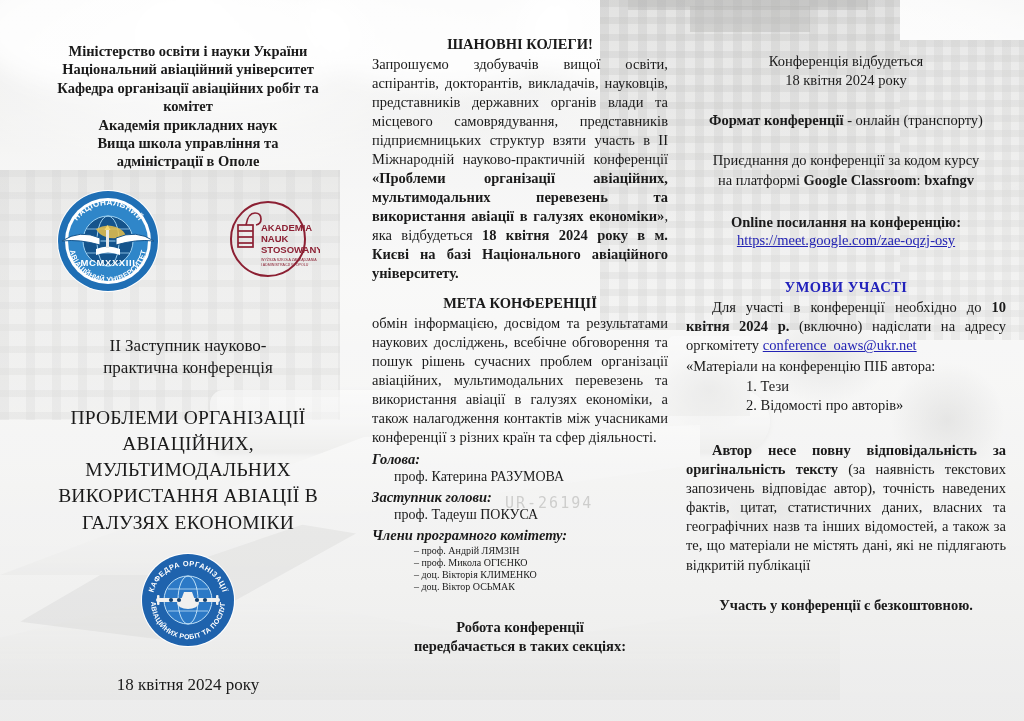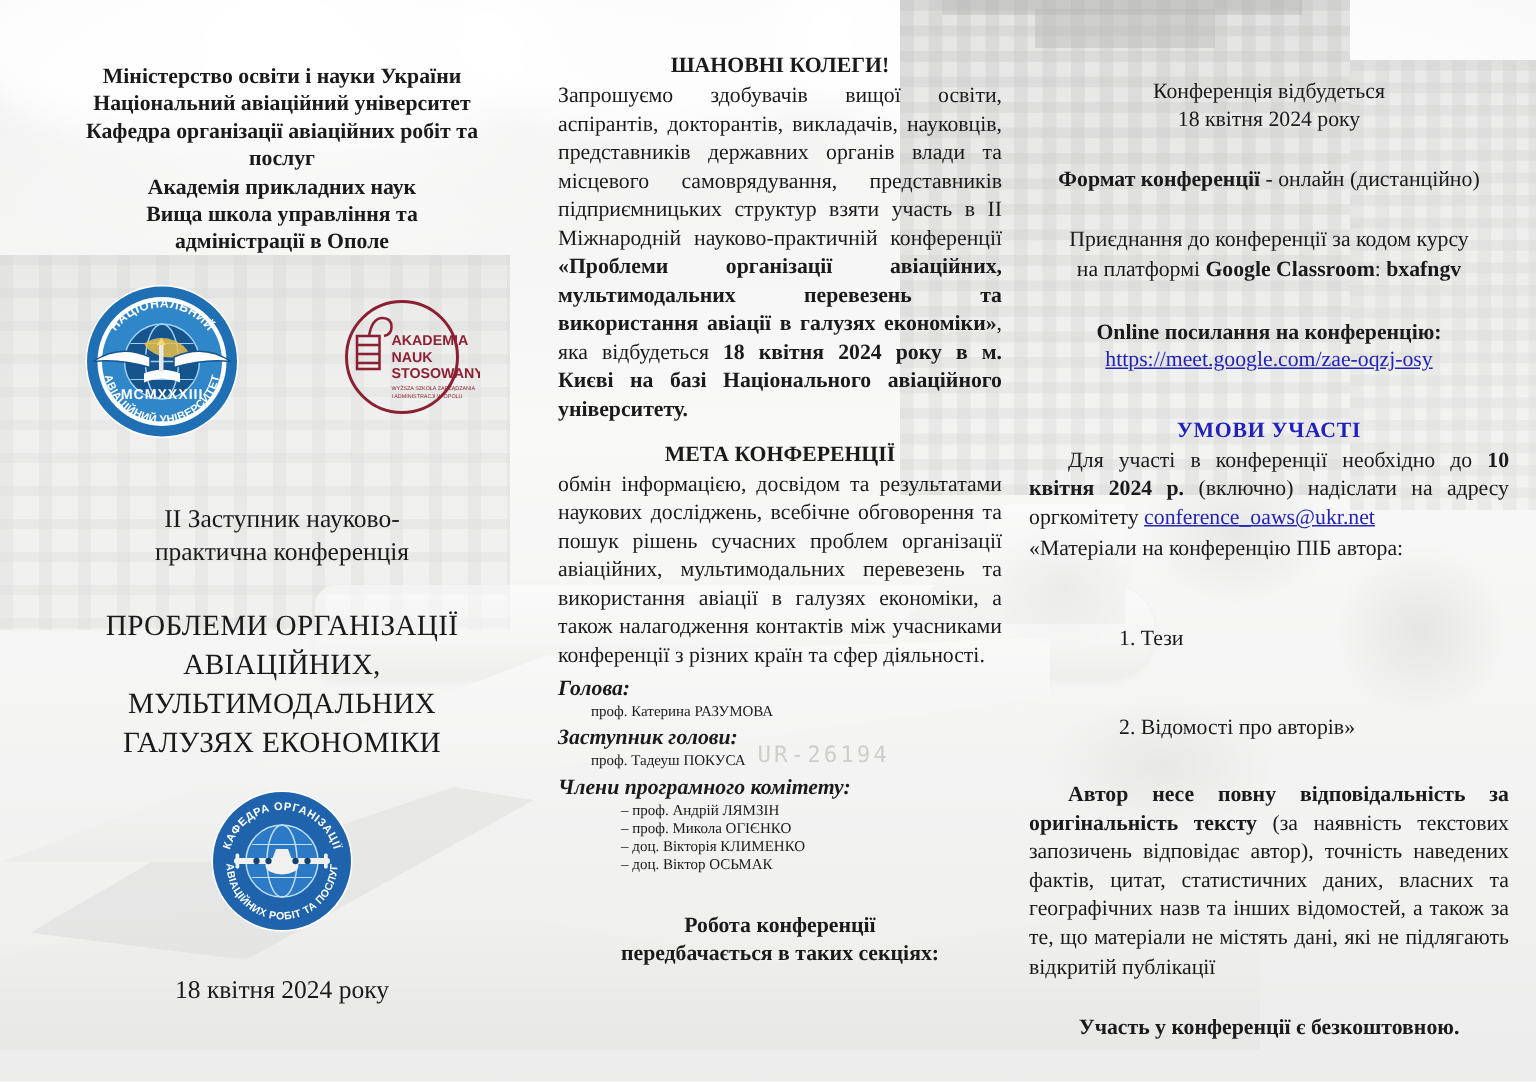--- a/index.html
+++ b/index.html
@@ -154,35 +154,35 @@
   }
   .dept-logo-wrap { margin-top: 16px; display:flex; justify-content:center; }
   .conf-when { margin-top: 22px; font-size: 17px; line-height: 1.35; }
 
   
   .mid-h { font-size: 14.5px; font-weight: bold; margin-top: 36px; }
   .mid-p { font-size: 14.5px; line-height: 1.31; margin-top: 2px; }
   .mid-h2 { font-size: 14.5px; font-weight: bold; margin-top: 12px; }
   .pc-head { font-size: 14.5px; font-weight: bold; margin-top: 22px; }
   .pc-role { font-size: 14.5px; font-weight: bold; font-style: italic; margin-top: 4px; }
-  .pc-name { font-size: 10px; margin-top: 1px; padding-left: 22px; }
+  .pc-name { font-size: 14px; margin-top: 1px; padding-left: 22px; }
   .pc-member { font-size: 10px; margin-top: 1px; padding-left: 42px; }
   .work-head { font-size: 14.5px; font-weight: bold; margin-top: 26px; line-height: 1.35; }
 
   
   .r-top { margin-top: 52px; font-size: 14.5px; line-height: 1.32; }
   .r-addr { margin-top: 22px; font-size: 14.5px; line-height: 1.32; }
   .r-format { margin-top: 22px; font-size: 14.5px; }
   .r-join { margin-top: 22px; font-size: 14.5px; line-height: 1.34; }
   .r-online-h { margin-top: 24px; font-size: 14.5px; font-weight: bold; }
   .r-link { font-size: 14.5px; color: #2323b4; text-decoration: underline; }
   .r-cond-h { margin-top: 30px; font-size: 14.5px; font-weight: bold; color: #2222bb; letter-spacing: .5px; }
   .r-cond { margin-top: 2px; font-size: 14.5px; line-height: 1.32; }
   .mail { color: #2323b4; text-decoration: underline; }
-  .r-items { font-size: 14.5px; line-height: 1.32; padding-left: 60px; margin-top: 40px; }
+  .r-items { font-size: 14.5px; line-height: 1.32; padding-left: 60px; }
   .r-resp { margin-top: 26px; font-size: 14.5px; line-height: 1.32; }
   .r-free { margin-top: 22px; font-size: 14.5px; font-weight: bold; }
   .indent { text-indent: 26px; }
 </style>
 </head>
 <body>
 
 <div id="page">
 
   <div class="bg-layer bg-sky"></div>
@@ -218,21 +218,21 @@
   <div class="bg-layer bg-wash"></div>
 
   <div class="cols">
 
     <div class="col col-left">
 
       <div class="org-head ctr">
         <div>Міністерство освіти і науки України</div>
         <div>Національний авіаційний університет</div>
         <div>Кафедра організації авіаційних робіт та</div>
-        <div>послуг</div>
+        <div>комітет</div>
         <div>Академія прикладних наук</div>
         <div>Вища школа управління та</div>
         <div>адміністрації в Ополе</div>
       </div>
 
       <div class="logos-row">
 
         <div class="nau-logo">
           <svg viewBox="0 0 104 104" width="104" height="104" aria-hidden="true">
             <defs>
@@ -290,20 +290,21 @@
 
       <div class="conf-subtitle ctr">
         <div>II Заступник науково-</div>
         <div>практична конференція</div>
       </div>
 
       <div class="conf-title ctr">
         <div>ПРОБЛЕМИ ОРГАНІЗАЦІЇ</div>
         <div>АВІАЦІЙНИХ,</div>
         <div>МУЛЬТИМОДАЛЬНИХ</div>
+        <div>ВИКОРИСТАННЯ АВІАЦІЇ В</div>
         <div>ГАЛУЗЯХ ЕКОНОМІКИ</div>
       </div>
 
       <div class="dept-logo-wrap">
         <div>
           <svg viewBox="0 0 96 96" width="96" height="96" aria-hidden="true">
             <defs>
               <path id="dArcTop" d="M 12,50 A 36,36 0 0 1 84,50"></path>
               <path id="dArcBot" d="M 11,50 A 37,37 0 0 0 85,50"></path>
             </defs>
@@ -372,21 +373,21 @@
     </div>
 
     <div class="col col-right">
 
       <div class="r-top ctr">
         <div>Конференція відбудеться</div>
         <div>18 квітня 2024 року</div>
       </div>
 
 
-      <div class="r-format ctr"><span class="b">Формат конференції</span><span> -  онлайн (дистанційно)</span></div>
+      <div class="r-format ctr"><span class="b">Формат конференції</span><span> -  онлайн (транспорту)</span></div>
 
       <div class="r-join ctr">
         <div>Приєднання до конференції за кодом курсу</div>
         <div><span>на платформі </span><span class="b">Google Classroom</span><span>: </span><span class="b">bxafngv</span></div>
       </div>
 
       <div class="r-online-h ctr">Online посилання на конференцію:</div>
       <div class="ctr"><a class="r-link" href="#">https://meet.google.com/zae-oqzj-osy</a></div>
 
       <div class="r-cond-h ctr">УМОВИ УЧАСТІ</div>

